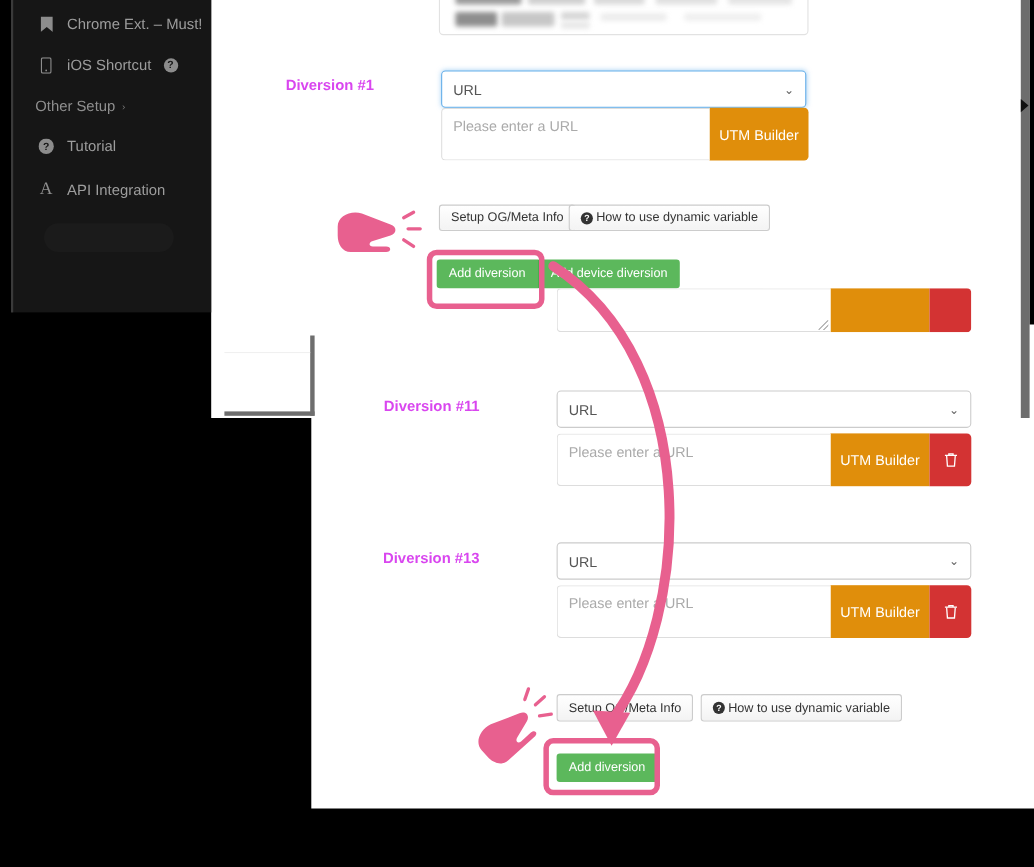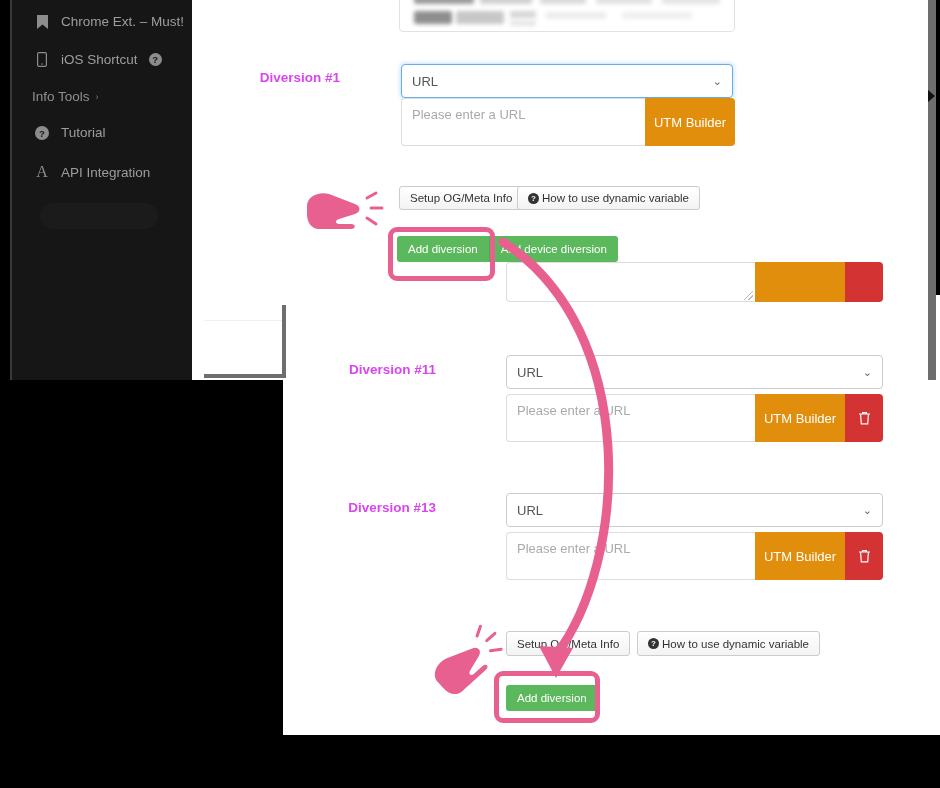--- a/index.html
+++ b/index.html
@@ -7,21 +7,21 @@
     margin: 0; padding: 0;
     width: 940px; height: 788px;
     background: #000;
     font-family: "Liberation Sans", sans-serif;
     overflow: hidden;
   }
   #root { position: relative; width: 940px; height: 788px; background:#000; }
 
   
   .sidebar-window{
-    position:absolute; left:10px; top:0; width:182px; height:380px;
+    position:absolute; left:10px; top:0; width:182px; height:284px;
     background:#161616;
   }
   .sidebar-window::before{
     content:""; position:absolute; left:0; top:0; width:2px; height:100%;
     background:#3a3a3a;
   }
   .side-item{
     position:absolute; left:24px; display:flex; align-items:center;
     gap:11px; color:#9d9d9d; font-size:13.5px; white-space:nowrap;
   }
@@ -171,21 +171,21 @@
         <svg width="10" height="15" viewBox="0 0 10 15">
           <rect x="0.6" y="0.6" width="8.8" height="13.8" rx="1.4" fill="none" stroke="currentColor" stroke-width="1.2"></rect>
           <circle cx="5" cy="12" r="0.8" fill="currentColor"></circle>
         </svg>
       </span>
       <span>iOS Shortcut</span>
       <span class="qmark">?</span>
     </div>
 
     <div class="side-group" style="top:89px">
-      <span>Info Tools</span>
+      <span>Other Setup</span>
       <span class="caret-r">›</span>
     </div>
 
     <div class="side-item" style="top:125px">
       <span class="ico">
         <svg width="14" height="14" viewBox="0 0 14 14">
           <circle cx="7" cy="7" r="7" fill="currentColor"></circle>
           <text x="7" y="10.5" font-size="9.5" font-weight="bold" text-anchor="middle" fill="#161616" font-family="Liberation Sans, sans-serif">?</text>
         </svg>
       </span>

